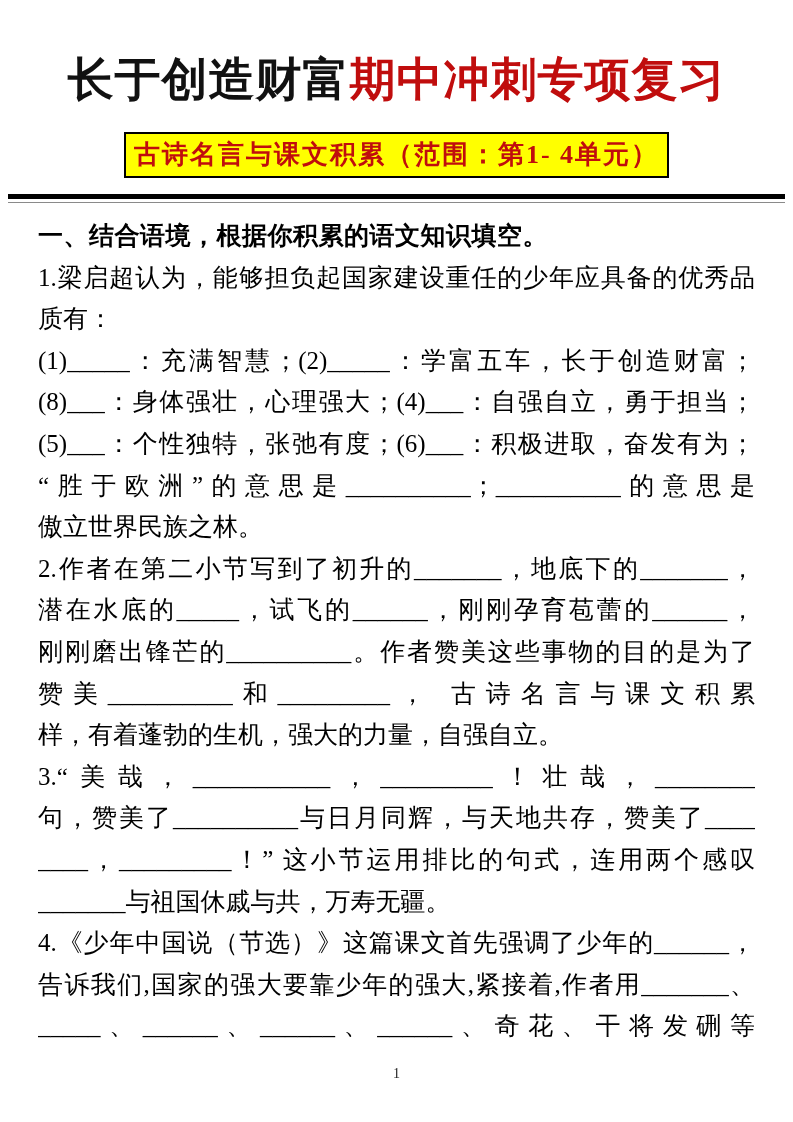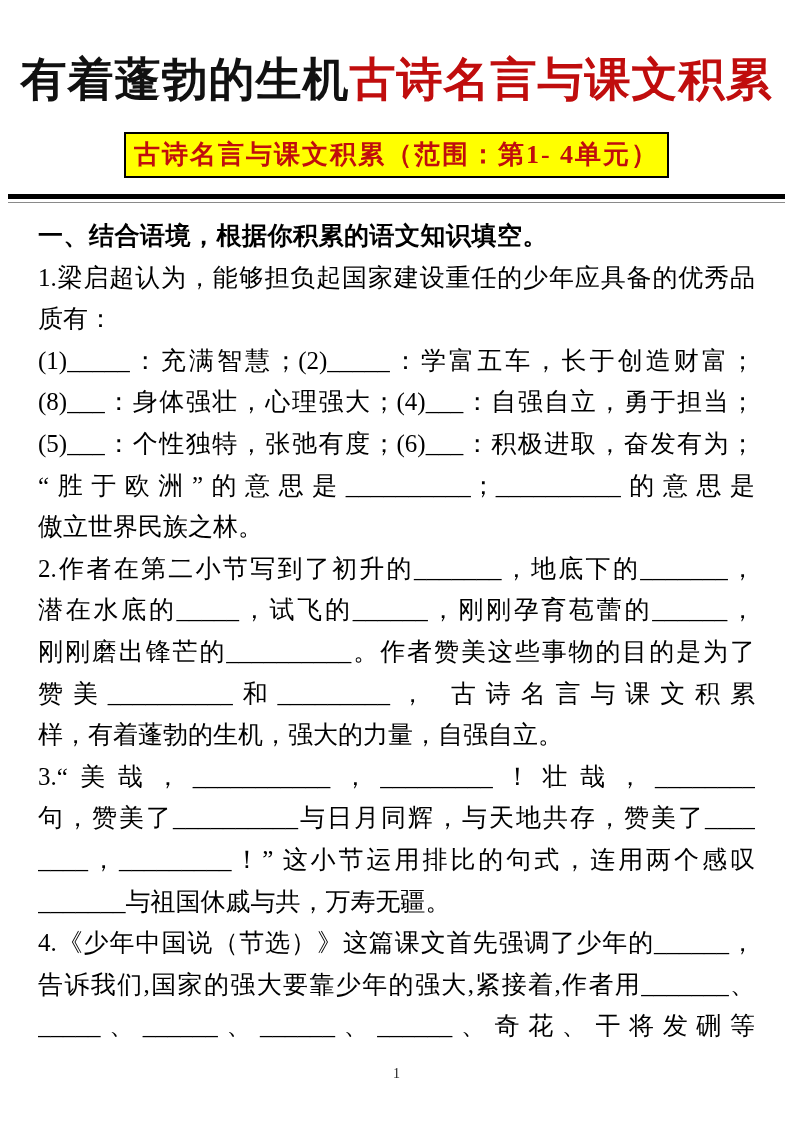--- a/index.html
+++ b/index.html
@@ -64,21 +64,21 @@
     font-size: 14px;
     color: #222;
     font-family: "Liberation Serif", "DejaVu Serif", serif;
   }
 </style>
 </head>
 <body>
 
 <div class="page">
 
-  <div class="title"><span>有着蓬勃的生机</span><span class="red">古诗名言与课文积累</span></div>
+  <div class="title"><span>长于创造财富</span><span class="red">期中冲刺专项复习</span></div>
 
   <div class="banner-wrap">
     <div class="banner">古诗名言与课文积累（范围：第1- 4单元）</div>
   </div>
 
   <div class="rule">
     <div class="rule-thick"></div>
     <div class="rule-thin"></div>
   </div>
 

